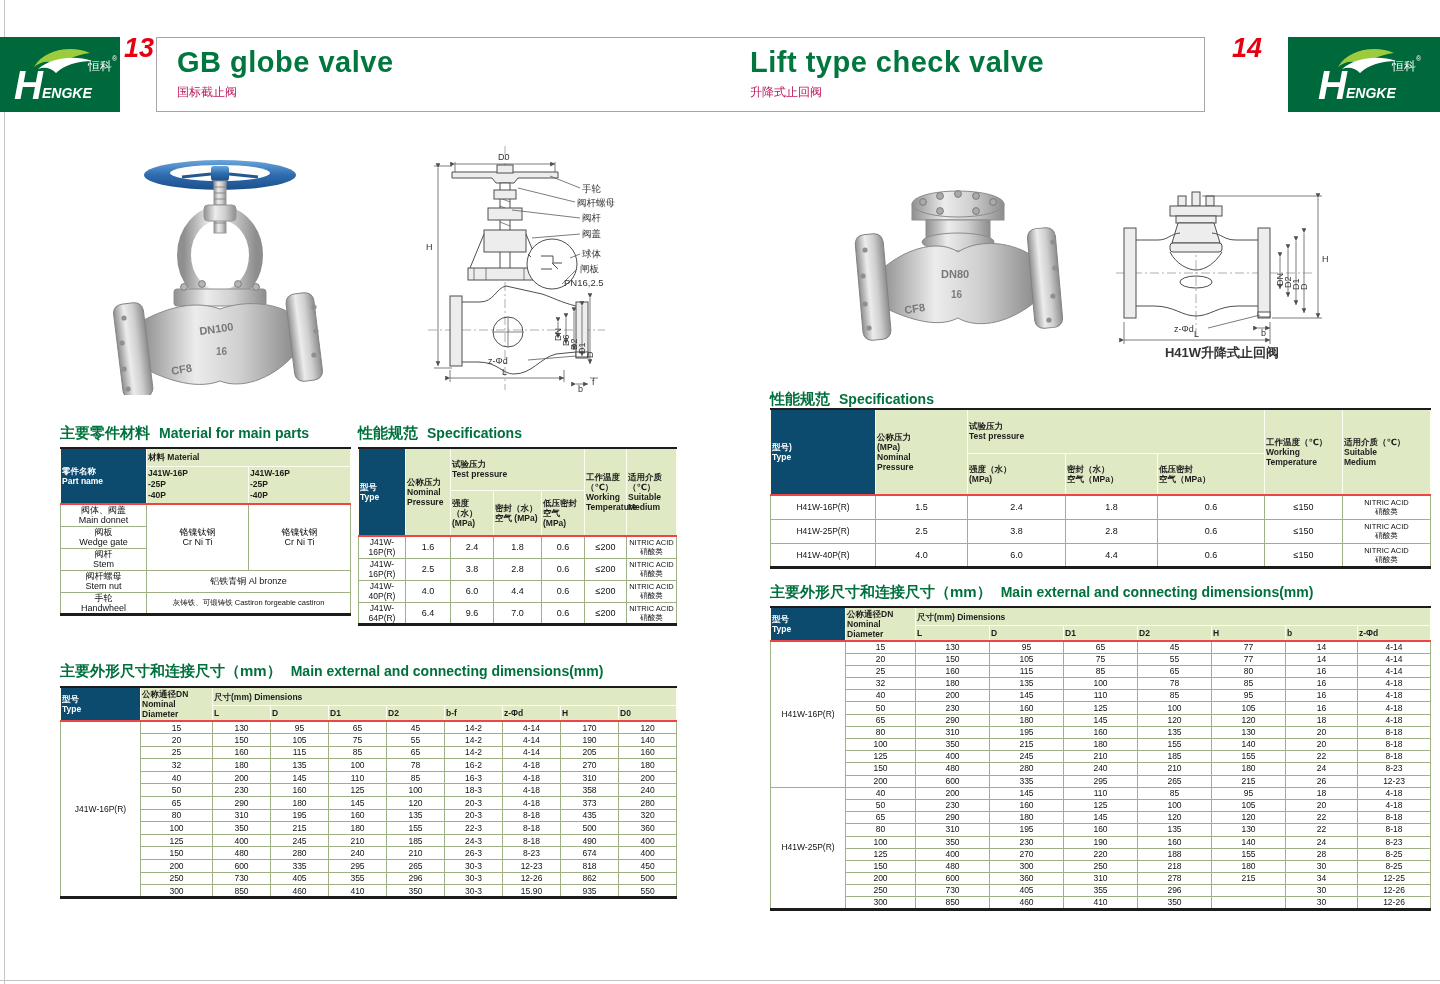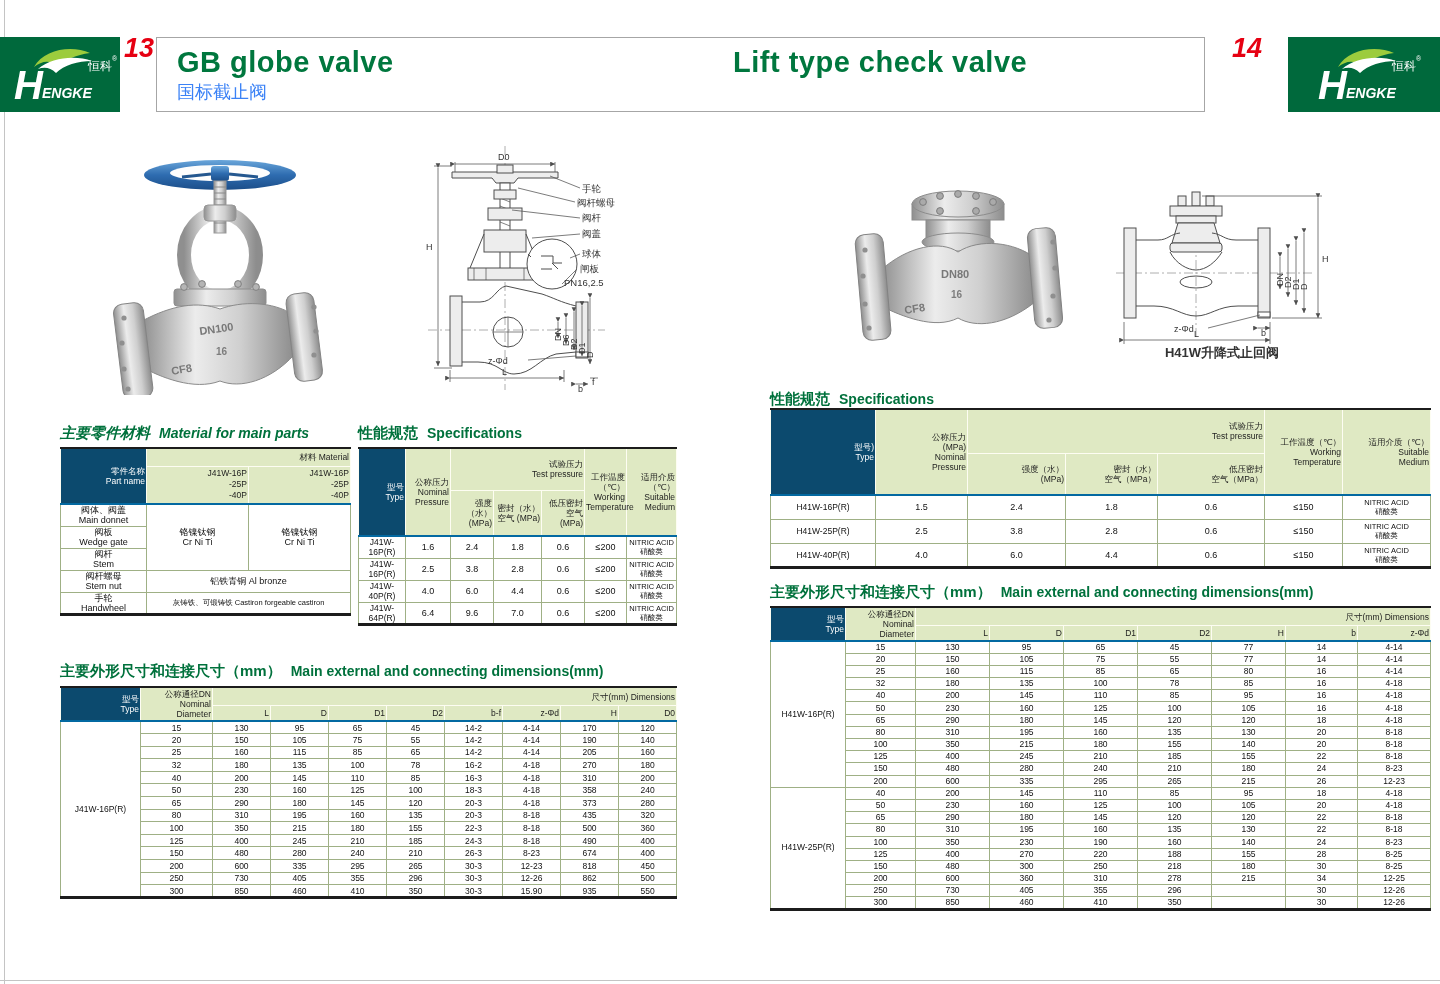--- a/index.html
+++ b/index.html
@@ -13,41 +13,41 @@
   
   .logo-box { position:absolute; top:37px; height:75px; background:#00693c; }
   .logo-box.l { left:0; width:120px; }
   .logo-box.r { left:1288px; width:152px; }
   .pageno { position:absolute; top:33px; font-size:27px; font-weight:bold; font-style:italic; color:#e60012; }
   .pageno.l { left:124px;text-align:right; }
   .pageno.r { left:1232px; }
   .title-band { position:absolute; left:156px; top:37px; width:1049px; height:75px; border:1px solid #a6a6a6; background:#fff; }
   .title-blk { position:absolute; top:7px; }
   .title-blk.l { left:20px; }
-  .title-blk.r { left:576px; }
+  .title-blk.r { left:593px; }
   .t-en { display:block; font-size:29px; font-weight:bold; color:#00773e; line-height:35px; letter-spacing:0.5px; }
-  .t-cn { display:block; font-size:18px; color:#3b82f6; line-height:25px; }
+  .t-cn { display:block; font-size:12px; color:#be185d; line-height:25px; }
 
   
   .sec-title { position:absolute; font-weight:bold; color:#00713c; white-space:nowrap; }
   .sec-title .cn { font-size:15px;margin-top:32px; }
   .sec-title .en { font-size:14px; margin-left:9px; }
-  #mat-title   { left:60px;  top:424px;font-style:italic; }
+  #mat-title   { left:60px;  top:424px; }
   #specl-title { left:358px; top:424px; }
   #dimsl-title { left:60px;  top:662px; }
   #specr-title { left:770px; top:390px; }
   #dimsr-title { left:770px; top:583px; }
 
   
   table.ctbl { position:absolute; border-collapse:collapse; table-layout:fixed; background:#fff;
                border-top:2px solid #1c1c1c; border-bottom:3px solid #1c1c1c; }
-  .ctbl th { background:#dfe9c3; border:1px solid #fdfdf2; font-weight:normal; color:#1d1d1d;
-             white-space:pre-line; text-align:right; font-size:8.5px; line-height:10px; padding:1px; }
+  .ctbl th { background:#dfe9c3; border:1px solid #fdfdf2; font-weight:bold; color:#1d1d1d;
+             white-space:pre-line; text-align:left; font-size:8.5px; line-height:10px; padding:1px; }
   .ctbl th.dk { background:#0c4a6e; color:#fff; }
-  .ctbl th.bb, .ctbl th.dk { border-bottom:2px solid #0369a1; }
+  .ctbl th.bb, .ctbl th.dk { border-bottom:2px solid #ef4444; }
   .ctbl td { border:1px solid #9fb085; white-space:pre-line; text-align:center; color:#111;
              font-size:9px; line-height:10px; padding:0 1px; background:#fff; }
   .ctbl td.sm { font-size:7.5px; line-height:9px; }
   .ctbl td.typec { font-size:8.5px; }
 
   #mat-table   { left:60px;  top:447px; width:290px; }
   #mat-table .h1 { height:18px; } #mat-table .h2 { height:38px; line-height:11px;margin-left:43px; }
   #mat-table td { height:22px; }
 
   #specl-table { left:358px; top:447px; width:318px; }
@@ -95,20 +95,21 @@
   </div>
   <div class="pageno l">13</div>
 
   <div class="title-band">
     <div class="title-blk l">
       <span class="t-en">GB globe valve</span>
       <span class="t-cn">国标截止阀</span>
     </div>
     <div class="title-blk r">
       <span class="t-en">Lift type check valve</span>
+      <span class="t-cn">升降式止回阀</span>
     </div>
   </div>
 
   <div class="pageno r">14</div>
   <div class="logo-box r">
     <svg width="152" height="75" viewBox="0 0 120 75">
       <path d="M34,30 C44,12 72,8 90,16 C76,18 66,22 58,30 C50,22 42,24 34,30 Z" fill="#9ccc3d"></path>
       <path d="M38,32 C52,20 76,18 92,24 C78,24 64,28 56,36 C50,30 44,30 38,32 Z" fill="#ffffff"></path>
       <text x="14" y="62" font-size="40" font-weight="bold" font-style="italic" fill="#fff">H</text>
       <text x="42" y="61" font-size="14" font-weight="bold" font-style="italic" fill="#fff">ENGKE</text>

